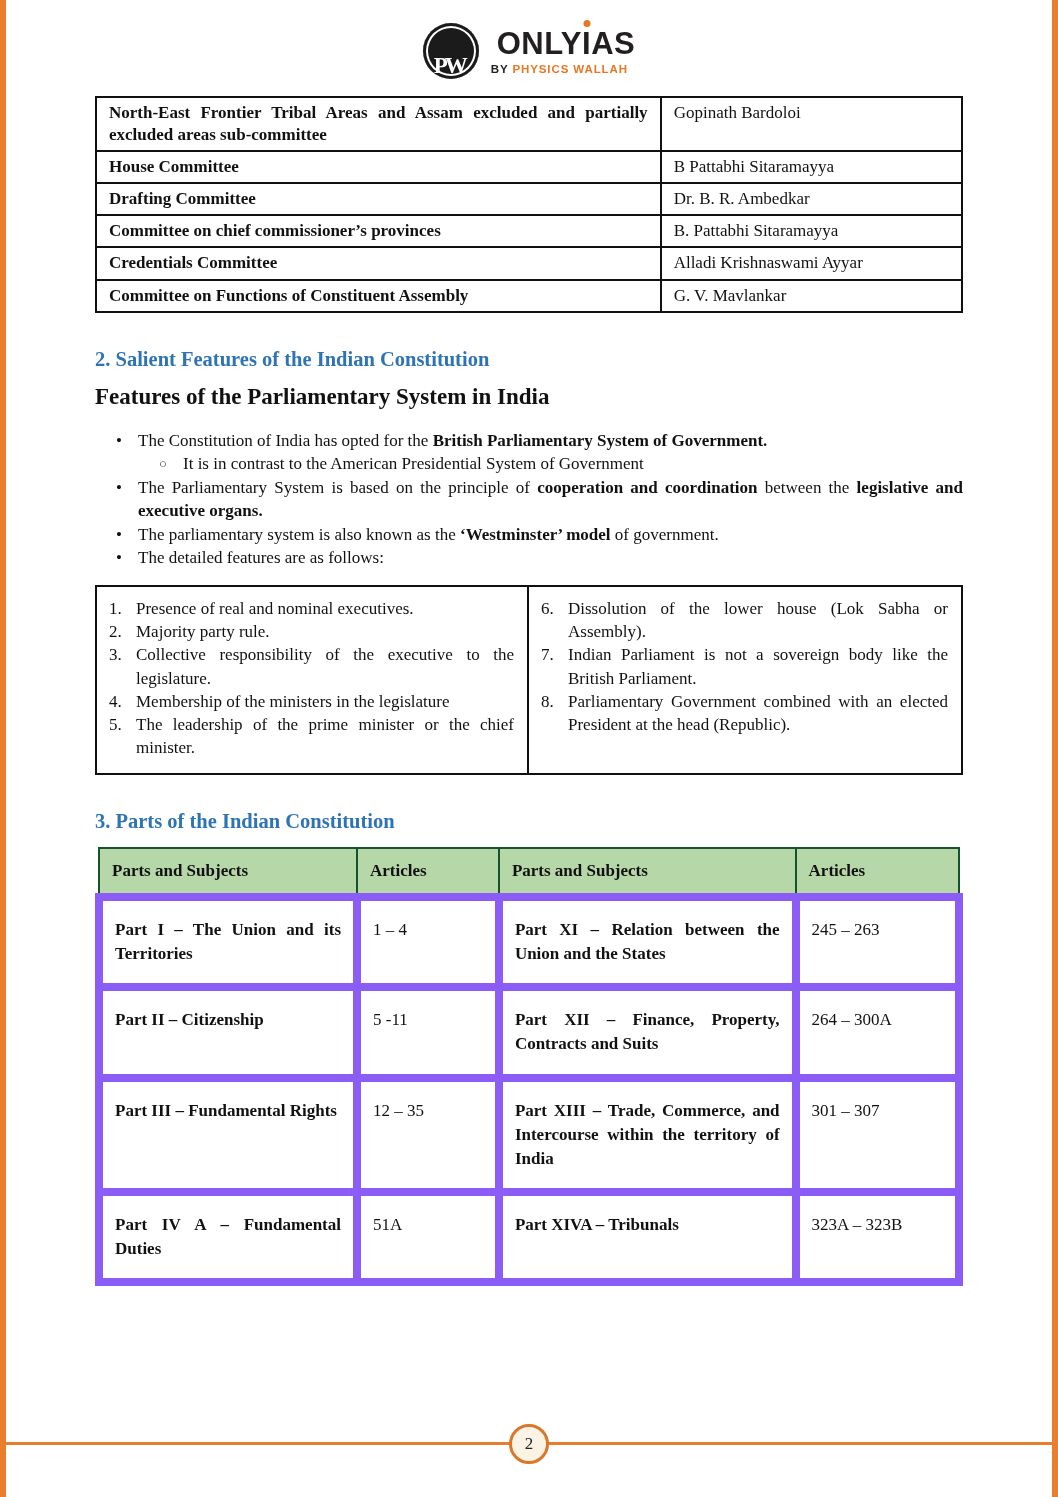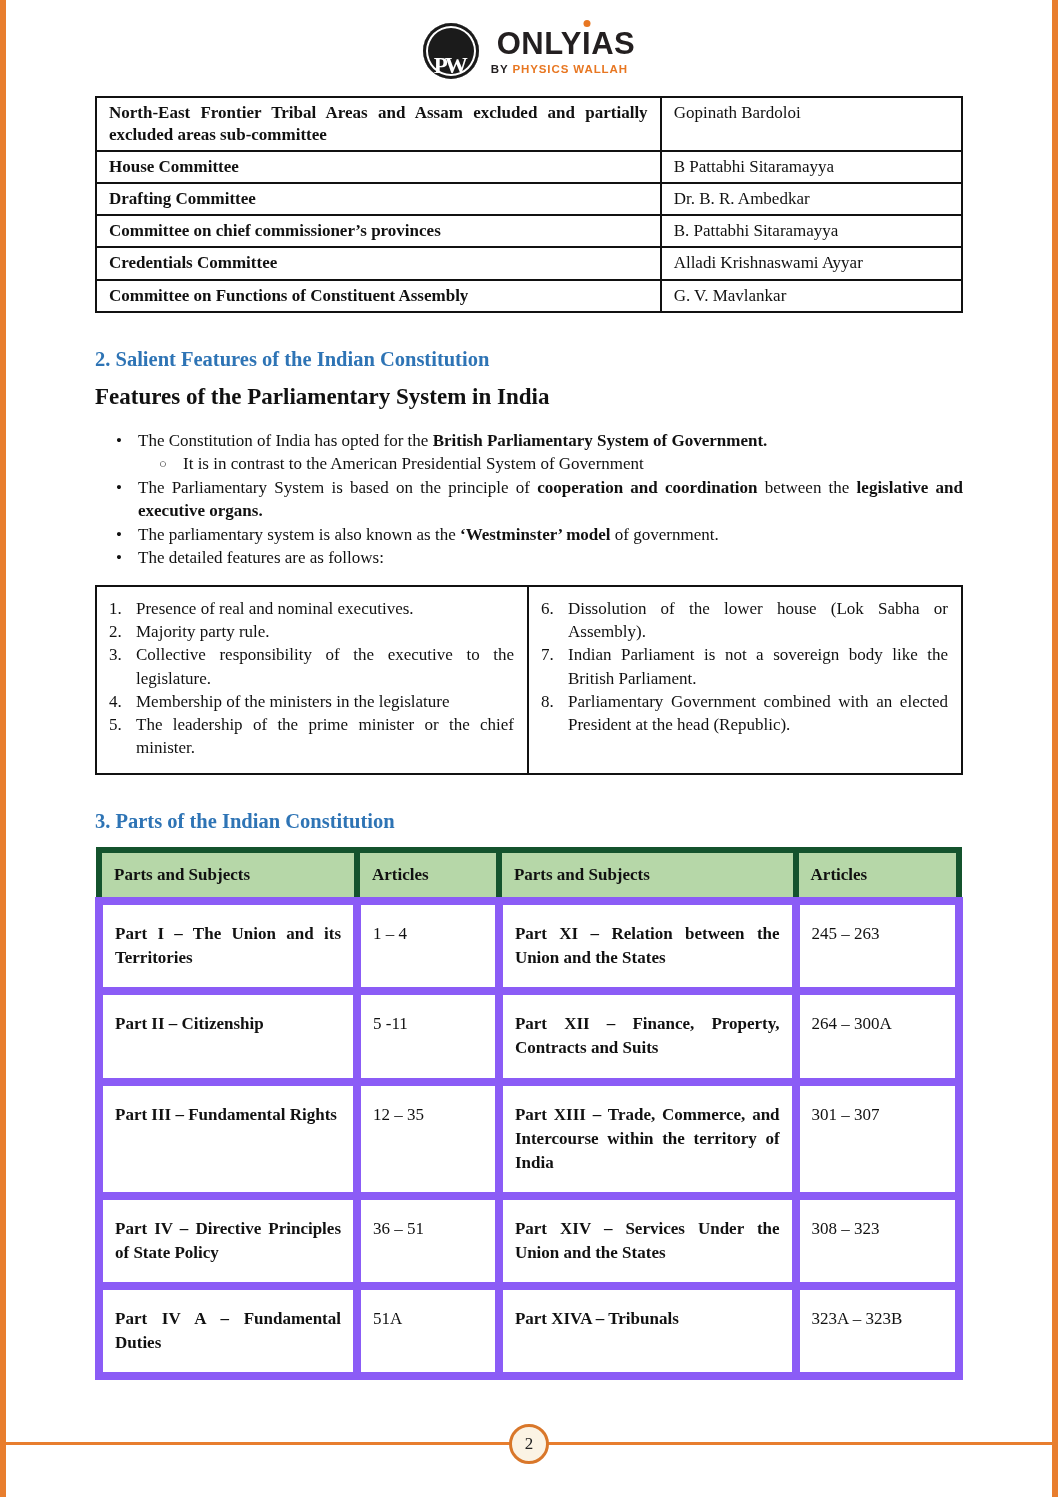--- a/index.html
+++ b/index.html
@@ -46,21 +46,21 @@
   
   .features-box { margin-top:15px; border:2px solid #111; display:flex; }
   .fcol { width:50%; padding:10px 13px 14px 12px; }
   .fcol-left { border-right:2px solid #111; }
   .feat { display:flex; font-size:17px; line-height:1.36; }
   .fnum { flex:0 0 27px; }
   .ftext { flex:1; text-align:justify; }
 
   
   .parts-table { width:100%; border-collapse:collapse; margin-top:14px; margin-bottom:70px; }
-  .parts-table th { background:#B6D7A8; border:6px solid #14532d; text-align:left; font-size:17px; padding:12px; color:#111; }
+  .parts-table th { background:#B6D7A8; border:2px solid #14532d; text-align:left; font-size:17px; padding:12px; color:#111; }
   .parts-table td { border:8px solid #8b5cf6; vertical-align:top; font-size:17px; padding:17px 12px; line-height:1.42;margin-left:32px; }
   .parts-table td.bold-cell { font-weight:bold; text-align:justify; }
   col.col-p1 { width:30%; }  col.col-a1 { width:16.5%; }
   col.col-p2 { width:34.5%; } col.col-a2 { width:19%; }
 
   
   .footer-line { position:absolute; left:0; right:0; bottom:52px; height:3px; background:#E87E2E; }
   .page-badge { position:absolute; left:50%; bottom:33px; transform:translateX(-50%);
                 width:40px; height:40px; border-radius:50%; background:#FBF3E4;
                 border:3px solid #D9772A; display:flex; align-items:center; justify-content:center;
@@ -198,26 +198,20 @@
           <td class="bold-cell">Part XII – Finance, Property, Contracts and Suits</td>
           <td>264 – 300A</td>
         </tr>
         <tr>
           <td class="bold-cell">Part III – Fundamental Rights</td>
           <td>12 – 35</td>
           <td class="bold-cell">Part XIII – Trade, Commerce, and Intercourse within the territory of India</td>
           <td>301 – 307</td>
         </tr>
         <tr>
-          <td class="bold-cell">Part IV – Directive Principles of State Policy</td>
-          <td>36 – 51</td>
-          <td class="bold-cell">Part XIV – Services Under the Union and the States</td>
-          <td>308 – 323</td>
-        </tr>
-        <tr>
           <td class="bold-cell">Part IV A – Fundamental Duties</td>
           <td>51A</td>
           <td class="bold-cell">Part XIVA – Tribunals</td>
           <td>323A – 323B</td>
         </tr>
       </tbody>
     </table>
 
   </main>
 

